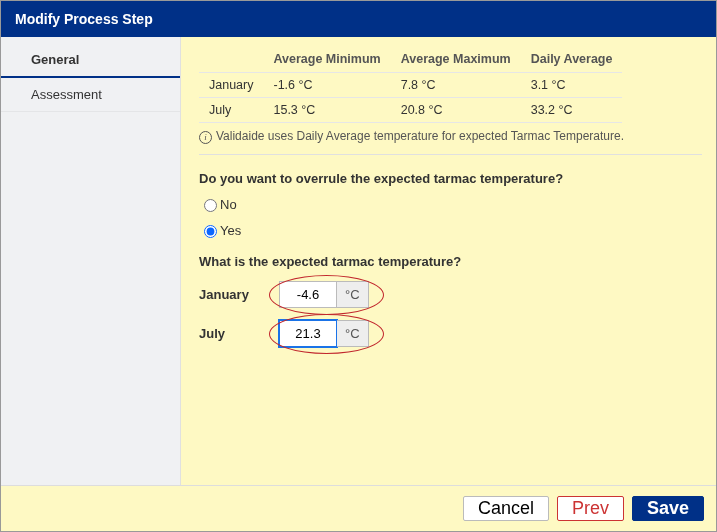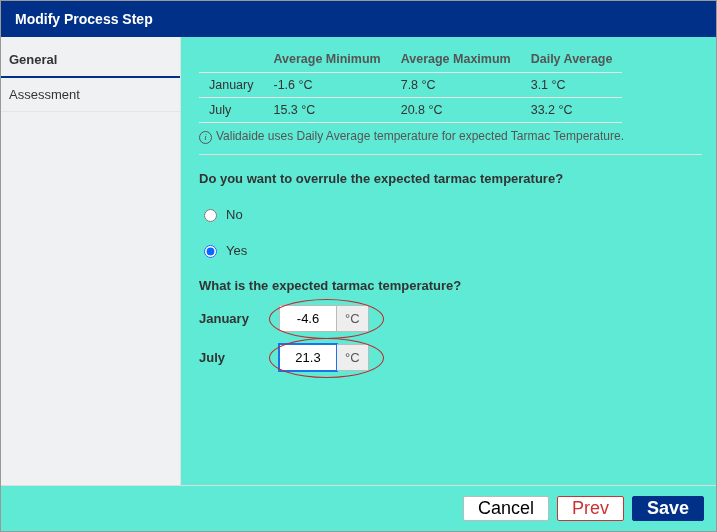--- a/index.html
+++ b/index.html
@@ -1,35 +1,35 @@
 <!DOCTYPE html>
 <html><head>
 <meta charset="utf-8">
 <style>
   * { box-sizing: border-box; }
   html, body { margin:0; padding:0; font-family: "Segoe UI", Arial, sans-serif; font-size:13px; color:#333; }
-  .window { width:717px; height:532px; border:1px solid #999; position:relative; background:#5eead4; display:flex; flex-direction:column; }
+  .window { width:717px; height:532px; border:1px solid #999; position:relative; background:#fef9c3; display:flex; flex-direction:column; }
   .titlebar { background:#003087; color:#fff; font-weight:600; font-size:14px; padding:10px 14px; }
   .body { flex:1; display:flex; overflow:hidden; }
   .sidebar { width:180px; background:#f0f1f3; border-right:1px solid #e0e0e0; padding-top:6px; }
-  .tab { padding:9px 8px; color:#333; cursor:pointer; border-bottom:1px solid #e4e5e7; }
+  .tab { padding:9px 30px; color:#333; cursor:pointer; border-bottom:1px solid #e4e5e7; }
   .tab.active { border-bottom:2px solid #003087; font-weight:600; }
   .content { flex:1; padding:10px 14px 10px 18px; overflow:auto; position:relative; }
   .toprow { display:flex; gap:24px; align-items:flex-start; border-bottom:1px solid #e0e0e0; padding-bottom:10px; }
   table.temps { border-collapse:collapse; font-size:12.5px; }
   table.temps th, table.temps td { padding:5px 10px; text-align:left; border-bottom:1px solid #e6e6e6; }
   table.temps th { color:#555; font-weight:600; vertical-align:top; line-height:1.2; }
   .note { font-size:12px; color:#555; margin-top:6px; }
   .info-icon { display:inline-block; width:13px; height:13px; border:1px solid #555; border-radius:50%; font-size:9px; line-height:11px; text-align:center; margin-right:4px; color:#555; font-family:Georgia,serif; font-style:italic; }
   .rightinfo { font-size:12.5px; color:#333; flex:1; min-width:180px; }
   .rightinfo .hdr { font-weight:400; color:#333; }
   .rightinfo .sub { color:#333; }
   .rightinfo .impact { margin-top:8px; }
   .section-q { font-weight:600; margin-top:16px; margin-bottom:8px; }
-  .radio-row { display:flex; align-items:center; gap:6px; margin:20px 0; }
+  .radio-row { display:flex; align-items:center; margin:10px 0; }
   .radio-row input { accent-color:#0a66ff; }
   .field-row { display:flex; align-items:center; margin:12px 0; }
   .field-row .lbl { width:80px; font-weight:600; }
   .unitbox { display:flex; align-items:center; position:relative; }
   .unitbox input { width:58px; padding:5px 6px; border:1px solid #bbb; text-align:center; font-size:13px; }
   .unitbox input.focus { outline:2px solid #1a73e8; outline-offset:-1px; border-color:#1a73e8; }
   .unitbox .unit { background:#eee; border:1px solid #bbb; border-left:none; padding:5px 8px; color:#555; font-size:13px; }
   .ring { position:absolute; border:1.5px solid #c1272d; border-radius:50%/50%; pointer-events:none; }
   .footer { border-top:1px solid #ddd; padding:10px 12px; display:flex; justify-content:flex-end; gap:8px; }
   .btn { padding:1px 14px; font-size:18px; border:1px solid #bbb; background:#fff; cursor:pointer; border-radius:2px; }

